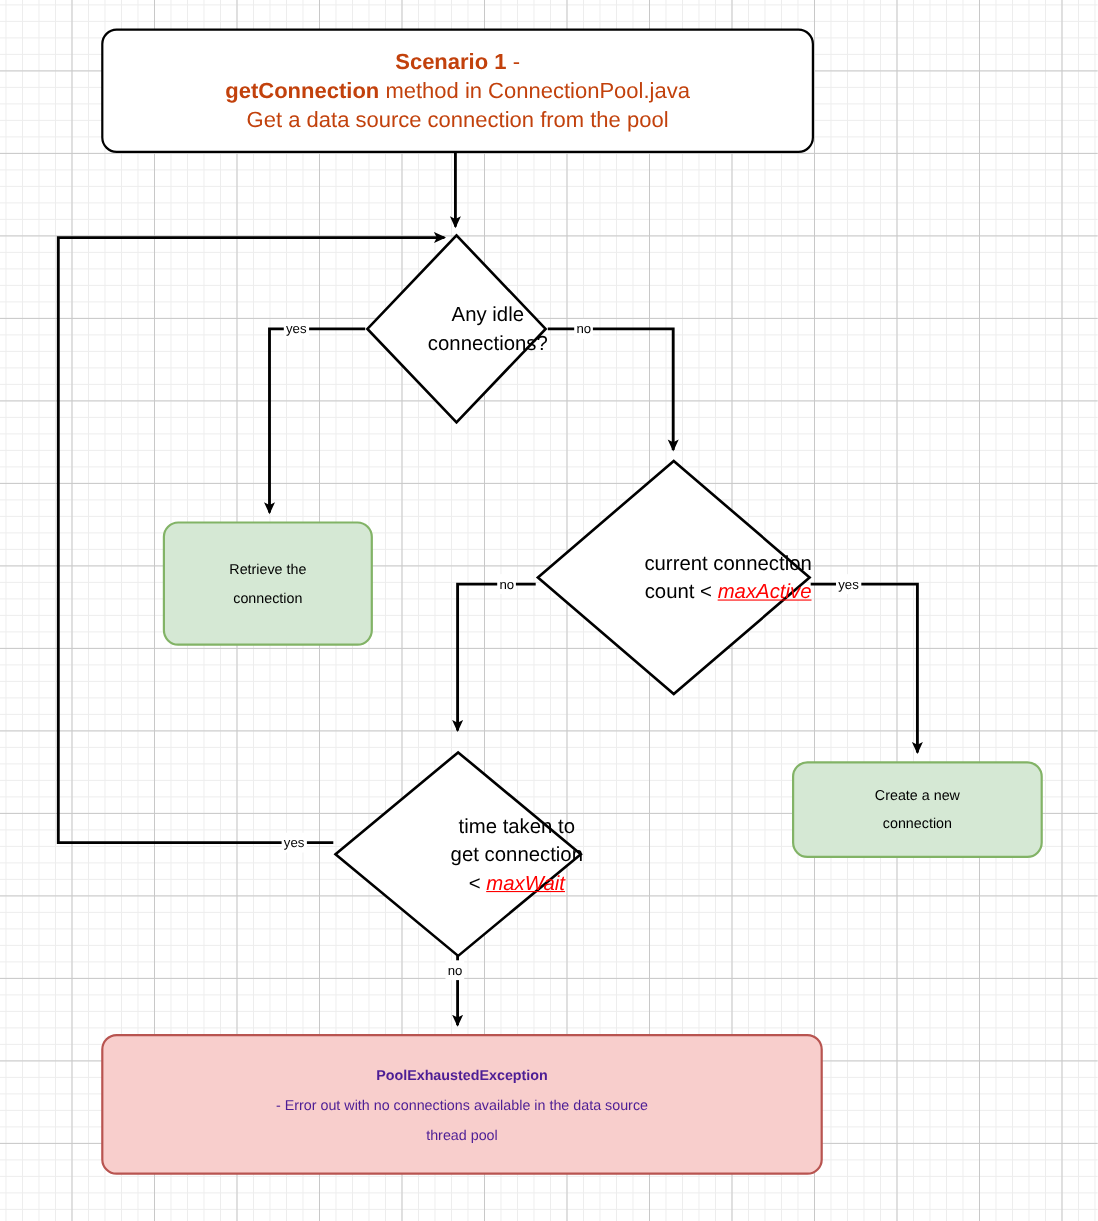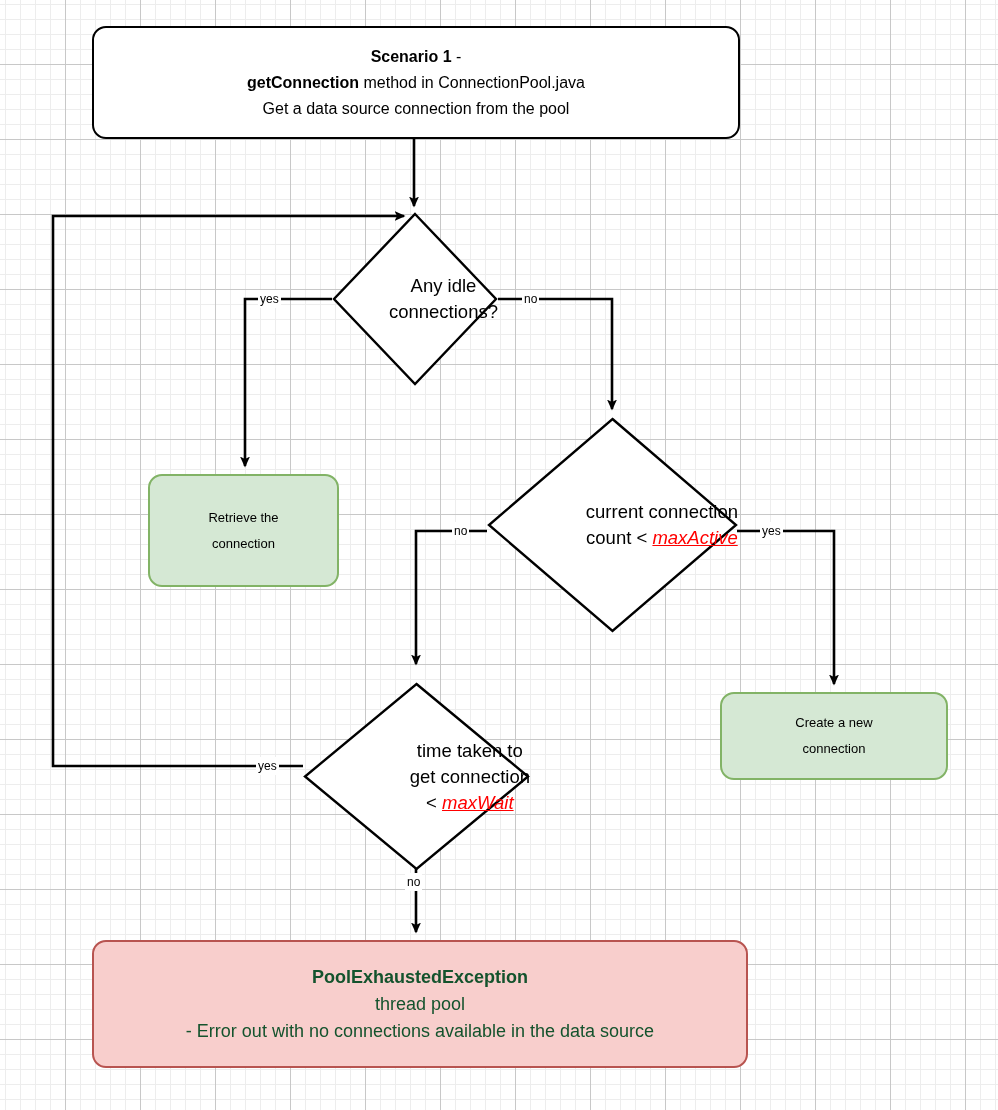--- a/index.html
+++ b/index.html
@@ -42,44 +42,44 @@
     align-items: center;
     justify-content: center;
     text-align: center;
   }
   .rounded-box {
     border-radius: 14px;
     border: 2px solid #000000;
     background: #ffffff;
   }
   .rounded-box .inner {
-    font-size: 16px;
+    font-size: 20px;
     line-height: 26px;
-    color: #000000;
+    color: #c2410c;
     padding: 4px 10px;
   }
   .green-box {
     border-radius: 14px;
     border: 2px solid #82b366;
     background: #d5e8d4;
   }
   .green-box .inner {
     font-size: 13px;
     line-height: 26px;
     color: #000000;
   }
   .red-box {
     border-radius: 14px;
     border: 2px solid #b85450;
     background: #f8cecc;
   }
   .red-box .inner {
-    font-size: 18px;
+    font-size: 13px;
     line-height: 27px;
-    color: #14532d;
+    color: #4c1d95;
   }
   .diamond-wrap {
     position: absolute;
   }
   .diamond-wrap svg {
     position: absolute;
     left: 0;
     top: 0;
   }
   .diamond-label {
@@ -218,18 +218,18 @@
       </div>
     </div>
   </div>
 
   <div class="edge-label" style="left:256px; top:757px;">yes</div>
   <div class="edge-label" style="left:405px; top:873px;">no</div>
 
   <div class="node red-box" style="left:92px; top:940px; width:656px; height:128px;">
     <div class="inner">
       <div class="bold">PoolExhaustedException</div>
+      <div>- Error out with no connections available in the data source</div>
       <div>thread pool</div>
-      <div>- Error out with no connections available in the data source</div>
     </div>
   </div>
 
 </div>
 
 </body></html>

